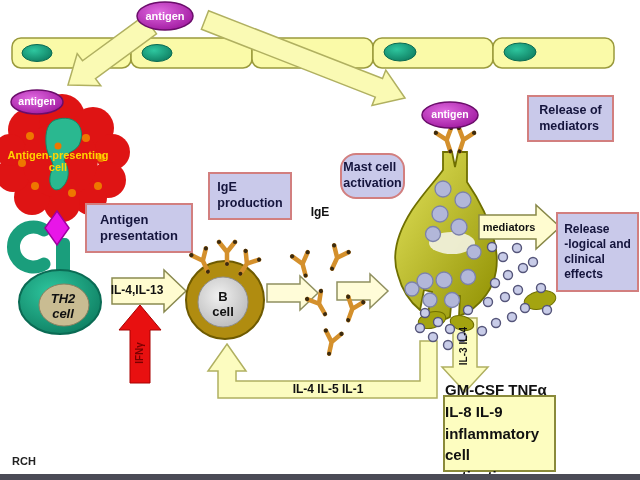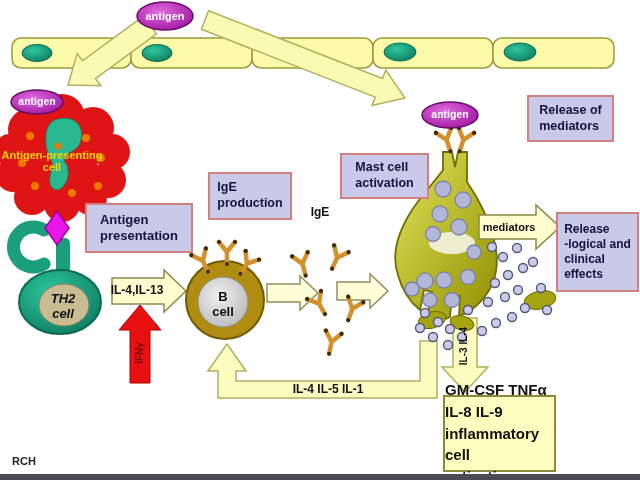--- a/index.html
+++ b/index.html
@@ -211,28 +211,28 @@
     </g>
 
     <use href="#ab" transform="translate(446,138) rotate(-18)"></use>
     <use href="#ab" transform="translate(464,138) rotate(18)"></use>
     <ellipse cx="450" cy="115" rx="28" ry="13" fill="url(#purpleGrad)" stroke="#6a0d6a" stroke-width="1.5"></ellipse>
   </svg>
 
   <div class="lbl" style="left:165px; top:16px; color:#fff; font-size:11px;">antigen</div>
   <div class="lbl" style="left:37px; top:102px; color:#fff; font-size:10.5px;">antigen</div>
   <div class="lbl" style="left:450px; top:115px; color:#fff; font-size:10.5px;">antigen</div>
-  <div class="lbl" style="left:52px; top:161px; color:#ffd400; font-size:11px;">Antigen-presenting
+  <div class="lbl" style="left:58px; top:161px; color:#ffd400; font-size:11px;">Antigen-presenting
 cell</div>
 
   <div class="box" style="left:85px; top:203px; width:108px; height:50px; font-size:13px;">Antigen
 presentation</div>
   <div class="box" style="left:208px; top:172px; width:84px; height:48px;">IgE
 production</div>
-  <div class="box" style="left:340px; top:153px; width:89px; height:46px;">Mast cell
+  <div class="box" style="left:340px; top:153px; width:65px; height:46px;border-radius:16px;">Mast cell
 activation</div>
   <div class="box" style="left:527px; top:95px; width:87px; height:47px;">Release of
 mediators</div>
   <div class="box" style="left:556px; top:212px; width:83px; height:80px; font-size:12px;">Release
 -logical and
 clinical
 effects</div>
   <div class="box yellow" style="left:443px; top:395px; width:113px; height:77px; font-size:15px; line-height:1.45;">GM-CSF TNFα
 IL-8 IL-9
 inflammatory cell

